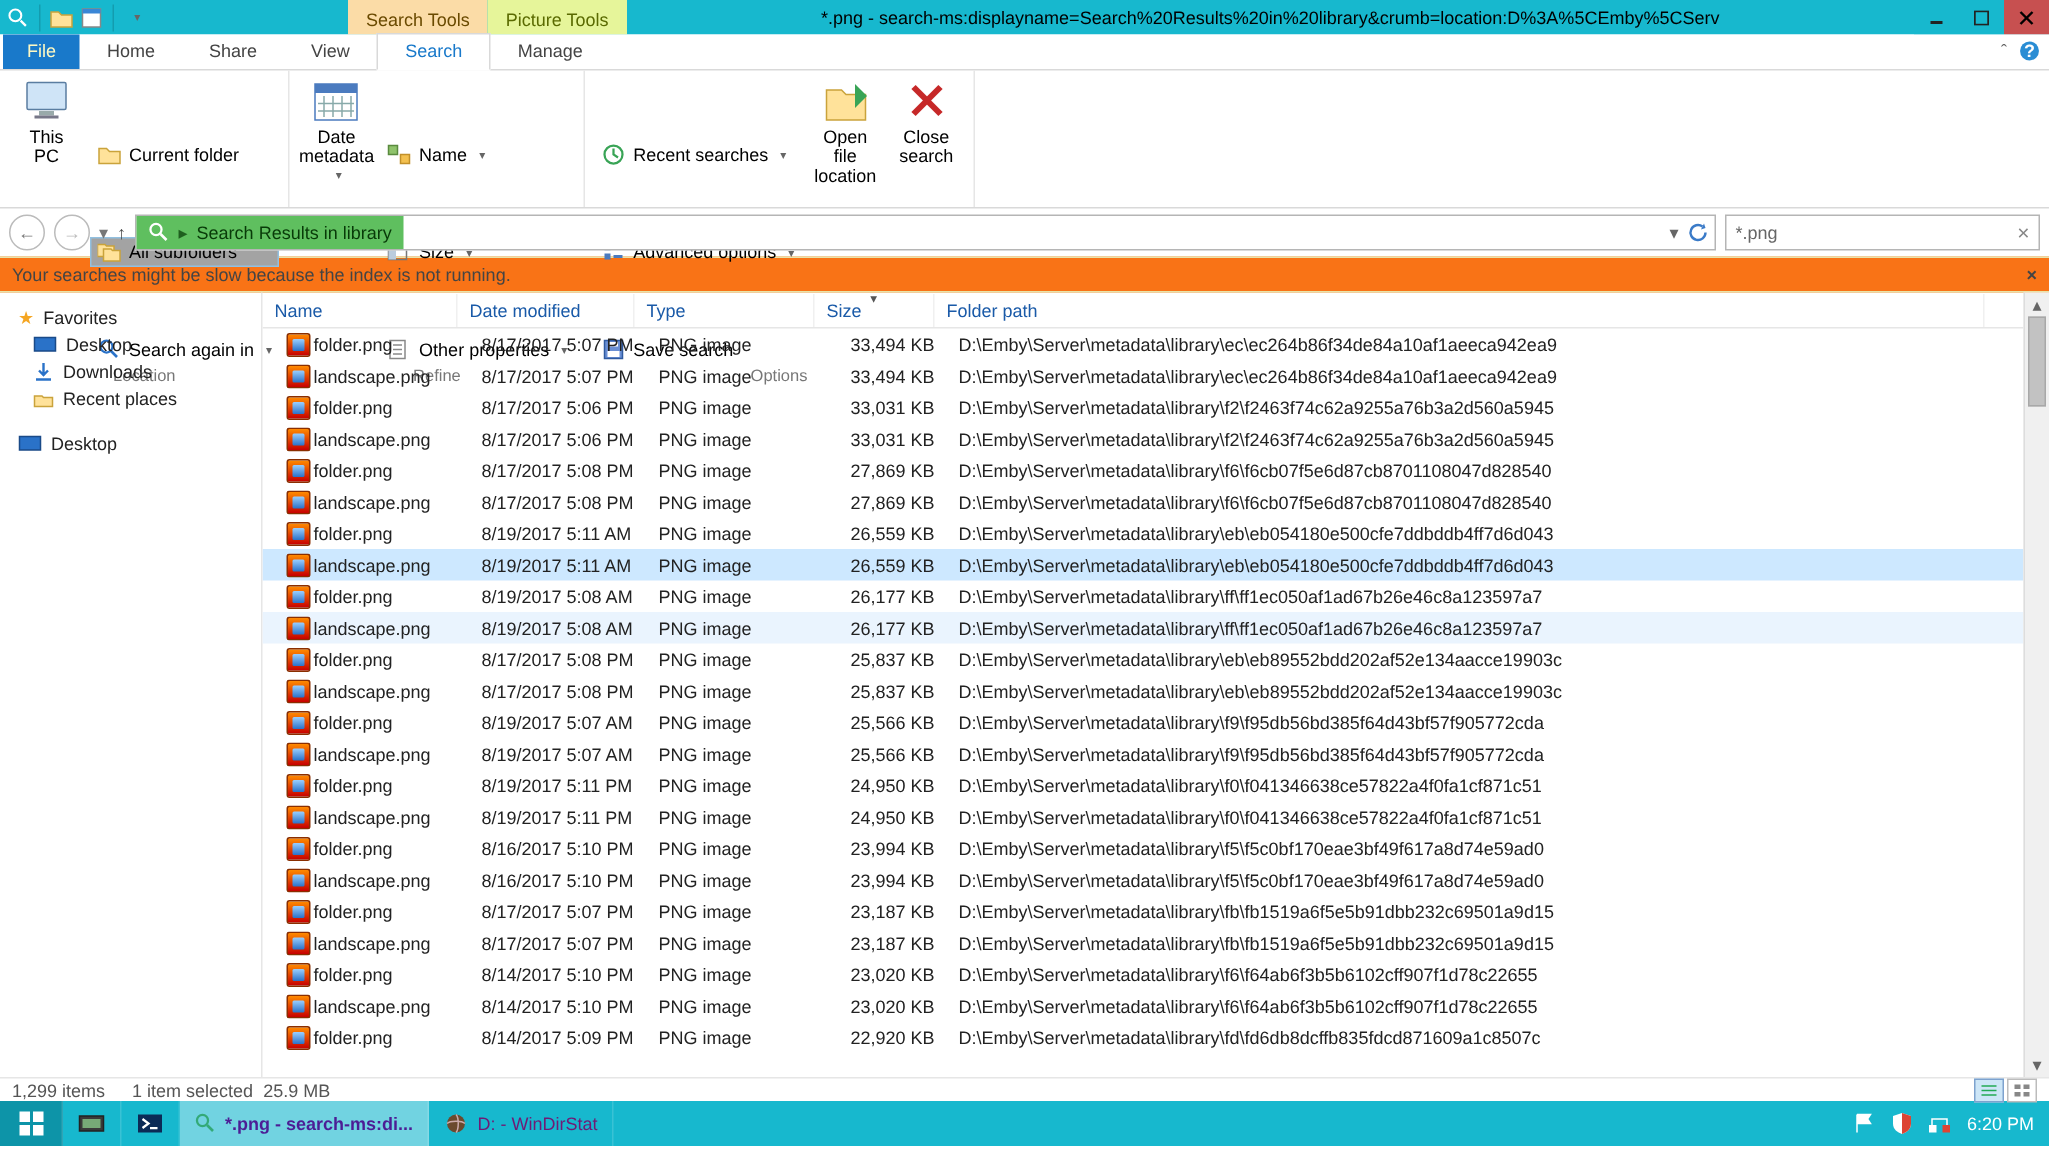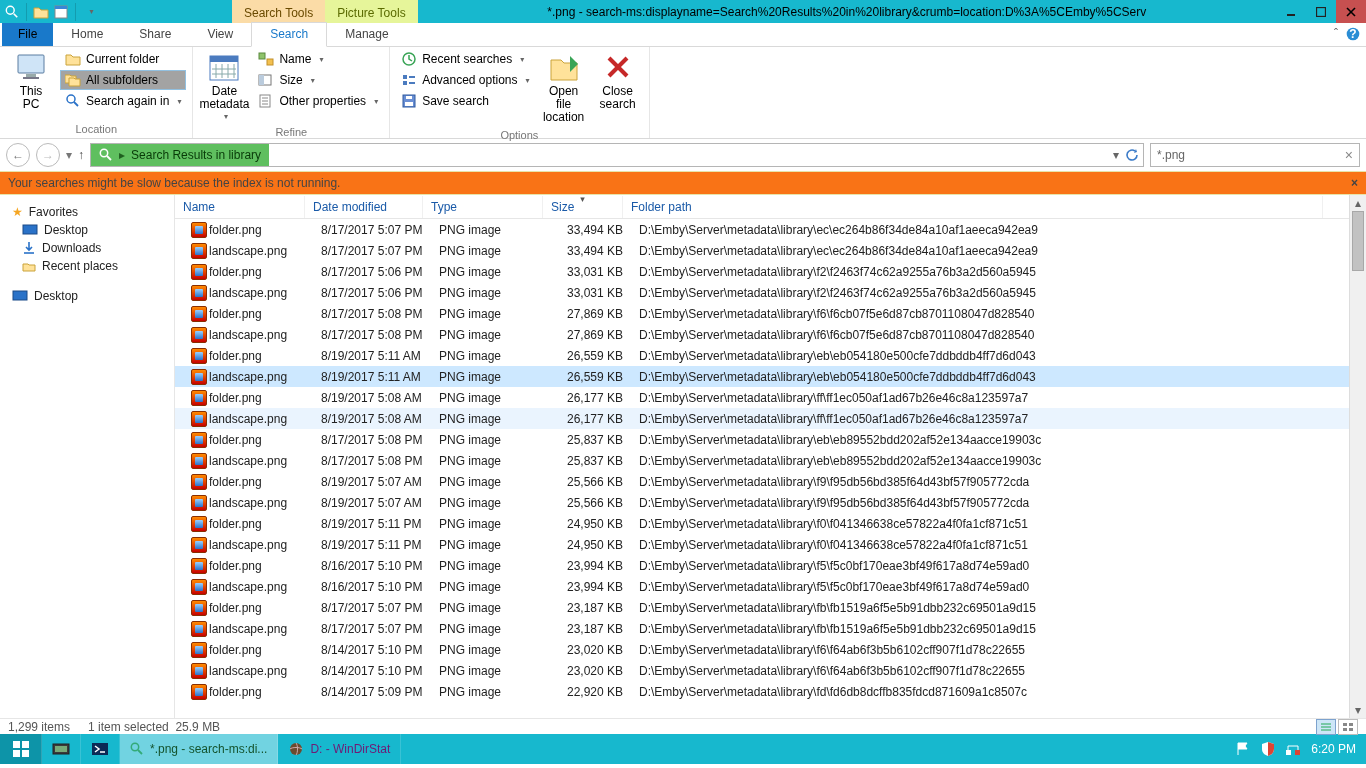--- a/index.html
+++ b/index.html
@@ -17,33 +17,33 @@
 .ctx-picture { background: #e6f59a; color: #5a6a00; }
 .win-controls { display: flex; }
 .win-btn { width: 30px; display: flex; align-items: center; justify-content: center; color: #333; }
 .win-btn.close { background: #c75050; color: #000; }
 .win-btn.max { background: #17b8ce; }
 .win-btn.min { background: #17b8ce; }
 
 
 .tabs-row { height: 24px; background: #fff; display: flex; align-items: flex-end; border-bottom: 1px solid #d9d9d9; position: relative; }
 .tab { padding: 4px 18px 5px; color: #444; cursor: default; }
-.tab.file { background: #1979ca; color: #000000; margin-left: 2px; padding: 4px 16px 5px; }
+.tab.file { background: #1979ca; color: #fef9c3; margin-left: 2px; padding: 4px 16px 5px; }
 .tab.active { border: 1px solid #d9d9d9; border-bottom: 1px solid #fff; background: #fff; color: #1979ca; margin-bottom: -1px; }
 .tabs-row .help-ico { position: absolute; right: 6px; top: 4px; display:flex; gap:8px; align-items:center; }
 
 
 .ribbon { height: 92px; background: #fff; display: flex; border-bottom: 1px solid #d9d9d9; }
 .ribbon-group { border-right: 1px solid #e6e6e6; padding: 2px 6px 0; display: flex; flex-direction: column; }
 .ribbon-group-body { flex: 1; display: flex; gap: 4px; align-items: flex-start; }
 .ribbon-group-label { text-align: center; color: #777; font-size: 11px; padding: 2px 0 3px; }
 .rbn-bigbtn { display:flex; flex-direction:column; align-items:center; justify-content:flex-start; width:50px; padding:2px 2px; gap:2px; text-align:center; line-height:1.1; }
 .rbn-bigbtn .ico { width:32px; height:32px; display:flex; align-items:center; justify-content:center; }
 .rbn-stack { display:flex; flex-direction:column; gap:1px; }
-.rbn-item { display:flex; align-items:center; gap:5px; padding:2px 5px; white-space:nowrap; }
+.rbn-item { display:flex; align-items:center; gap:5px; padding:2px 5px; white-space:nowrap;margin-top:44px; }
 .rbn-item.hl { background:#a3a3a3; border:1px solid #92c0e0; padding:1px 4px; }
 .rbn-item .sm-ico { width:16px; height:16px; display:flex; align-items:center; justify-content:center; flex:none; }
 .drop-caret::after { content:"▾"; font-size:8px; color:#666; margin-left:3px; }
 
 
 .navbar { height: 32px; display:flex; align-items:center; gap:6px; padding: 2px 6px; }
 .nav-circle { width:24px; height:24px; border:1px solid #bbb; border-radius:50%; display:flex; align-items:center; justify-content:center; color:#777; }
 .nav-circle.disabled { color:#bbb; }
 .crumb { flex:1; height:24px; border:1px solid #b5b5b5; display:flex; align-items:stretch; background:#fff; }
 .crumb-active { background:#5fbf5f; color:#fff; display:flex; align-items:center; padding:0 8px; gap:6px; }
@@ -86,21 +86,21 @@
 
 .statusbar { height:16px; border-top:1px solid #e6e6e6; display:flex; align-items:center; padding:0 8px; color:#555; font-size:11px; justify-content:space-between; }
 .statusbar .right { display:flex; gap:2px; }
 .view-btn { width:20px; height:16px; border:1px solid #bcbcbc; display:flex; align-items:center; justify-content:center; }
 .view-btn.active { background:#cde6f7; border-color:#7da2ce; }
 
 
 .taskbar { height:30px; background:#17b8ce; display:flex; align-items:stretch; color:#fff; }
 .task-btn { display:flex; align-items:center; gap:6px; padding:0 10px; border-right:1px solid rgba(255,255,255,0.15); }
 .task-btn.start { background:#0d94a8; width:42px; justify-content:center; }
-.task-btn.active { background:#71d3e1; color:#14532d; }
+.task-btn.active { background:#71d3e1; color:#4c1d95;font-weight:bold; }
 .task-tray { margin-left:auto; display:flex; align-items:center; gap:10px; padding:0 10px; }
 
 svg { display:block; }
 </style>
 </head>
 <body>
 
 <div class="titlebar">
   <div class="titlebar-left">
     <span class="titlebar-icon">

